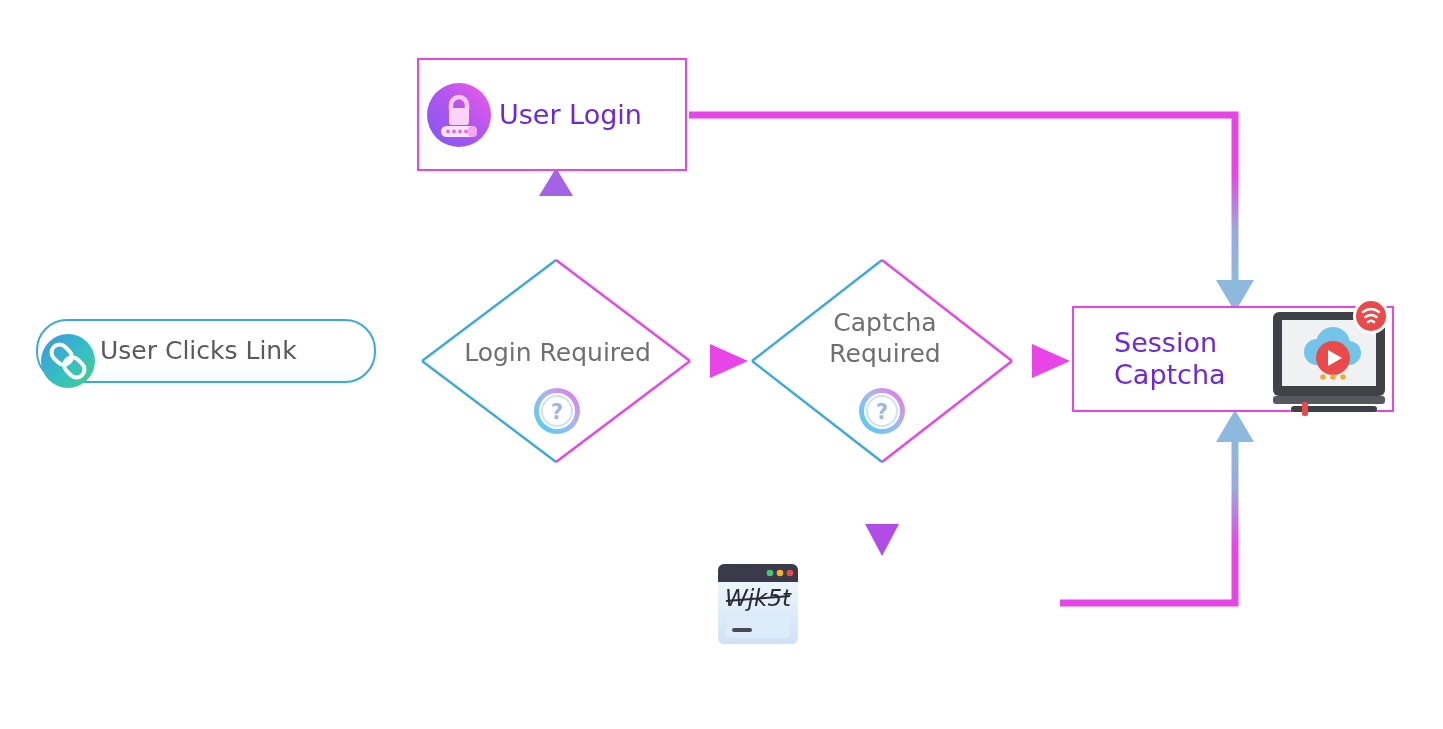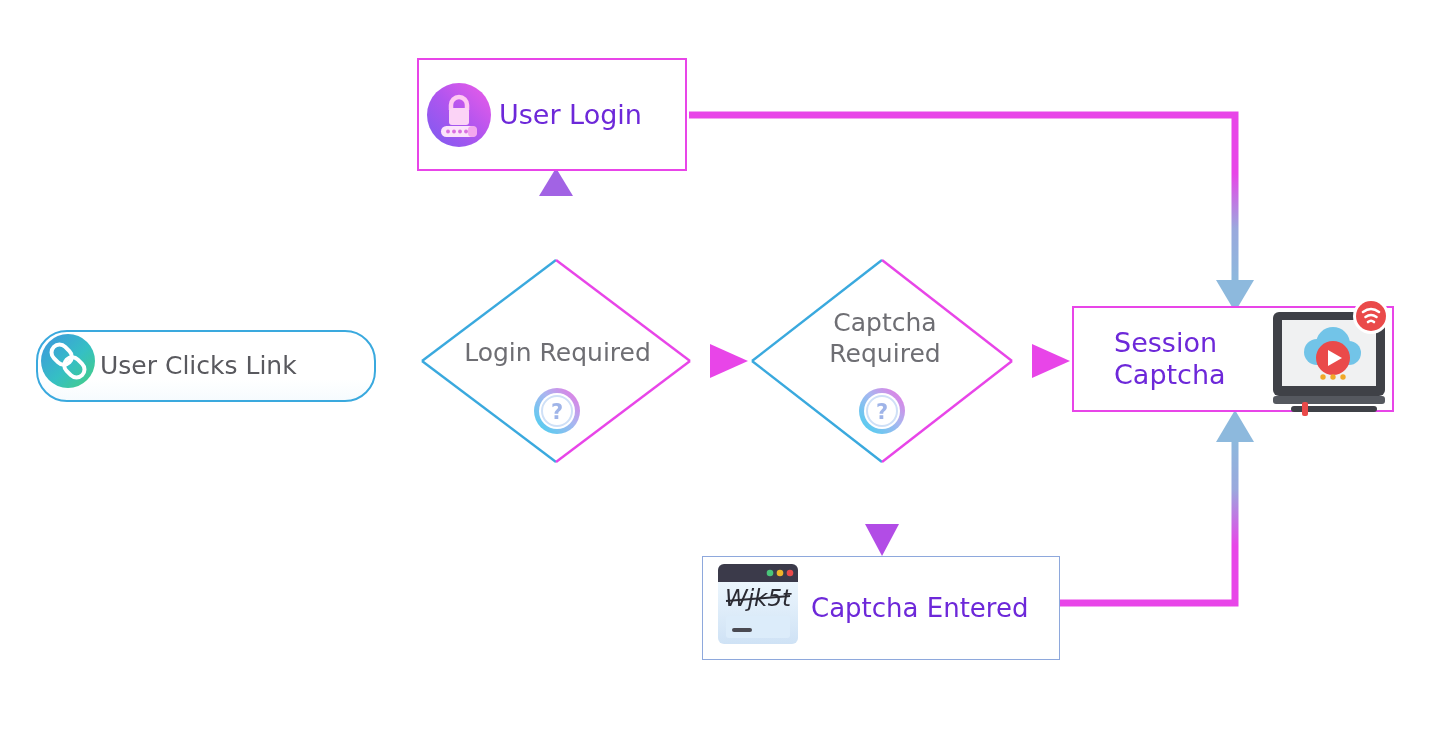--- a/index.html
+++ b/index.html
@@ -9,21 +9,21 @@
     font-family:"DejaVu Sans", sans-serif;
     overflow:hidden;
   }
   #canvas{position:relative;width:1443px;height:729px;}
   svg.layer{position:absolute;left:0;top:0;width:1443px;height:729px;pointer-events:none;}
   .node{position:absolute;box-sizing:border-box;background:#ffffff;}
   .lbl{color:#6d28d9;font-weight:400;white-space:pre-line;line-height:1.18;}
 
   
   #start-node{
-    left:36px;top:330px;width:340px;height:72px;
+    left:36px;top:319px;width:340px;height:64px;
     border:2px solid #3aa9de;border-radius:31px;
     display:flex;align-items:center;
     background:linear-gradient(180deg,#ffffff 0%,#ffffff 70%,#f6fbfe 100%);
   }
   #start-node .lbl{font-size:25px;color:#59595e;margin-left:62px;}
 
   
   #login-node{
     left:417px;top:58px;width:270px;height:113px;
     border:2.5px solid #e845e8;
@@ -257,23 +257,20 @@
     <rect x="37" y="102" width="6" height="14" rx="2" fill="#ea4a4a"></rect>
     <g>
       <circle cx="106" cy="16" r="18" fill="#ffffff"></circle>
       <circle cx="106" cy="16" r="15" fill="#ea4a4a"></circle>
       <path d="M98 12 q8 -6 16 0" fill="none" stroke="#ffffff" stroke-width="2.6" stroke-linecap="round"></path>
       <path d="M100.5 17 q5.5 -4 11 0" fill="none" stroke="#ffffff" stroke-width="2.6" stroke-linecap="round"></path>
       <path d="M103 22 q3 -2.5 6 0" fill="none" stroke="#ffffff" stroke-width="2.6" stroke-linecap="round"></path>
     </g>
   </svg>
 
-  <div class="node" id="captcha-entered-node">
-    <span class="lbl">Captcha Entered</span>
-  </div>
 
   <svg class="icon" id="captcha-icon" viewBox="0 0 92 92">
     <defs>
       <linearGradient id="cpg" x1="0" y1="0" x2="0" y2="1">
         <stop offset="0%" stop-color="#f4fbff"></stop>
         <stop offset="100%" stop-color="#cfe2f5"></stop>
       </linearGradient>
     </defs>
     <rect x="6" y="6" width="80" height="80" rx="6" fill="url(#cpg)"></rect>
     <path d="M6 12 a6 6 0 0 1 6 -6 h68 a6 6 0 0 1 6 6 v12 h-80 z" fill="#3b3a4a"></path>

